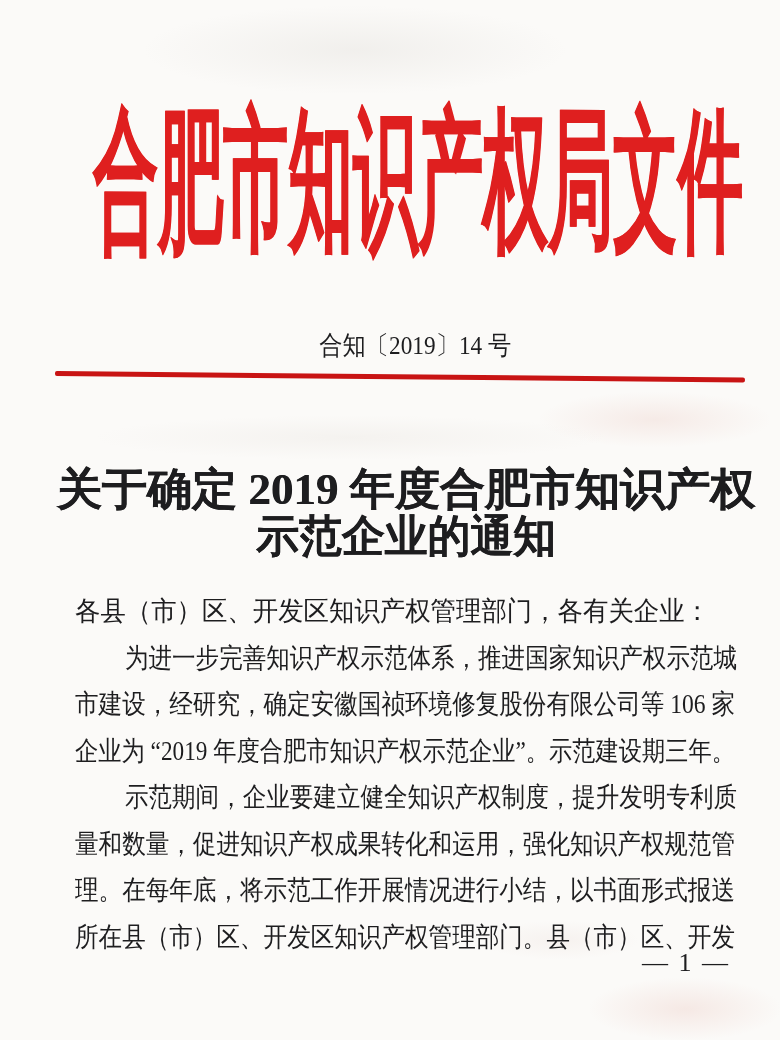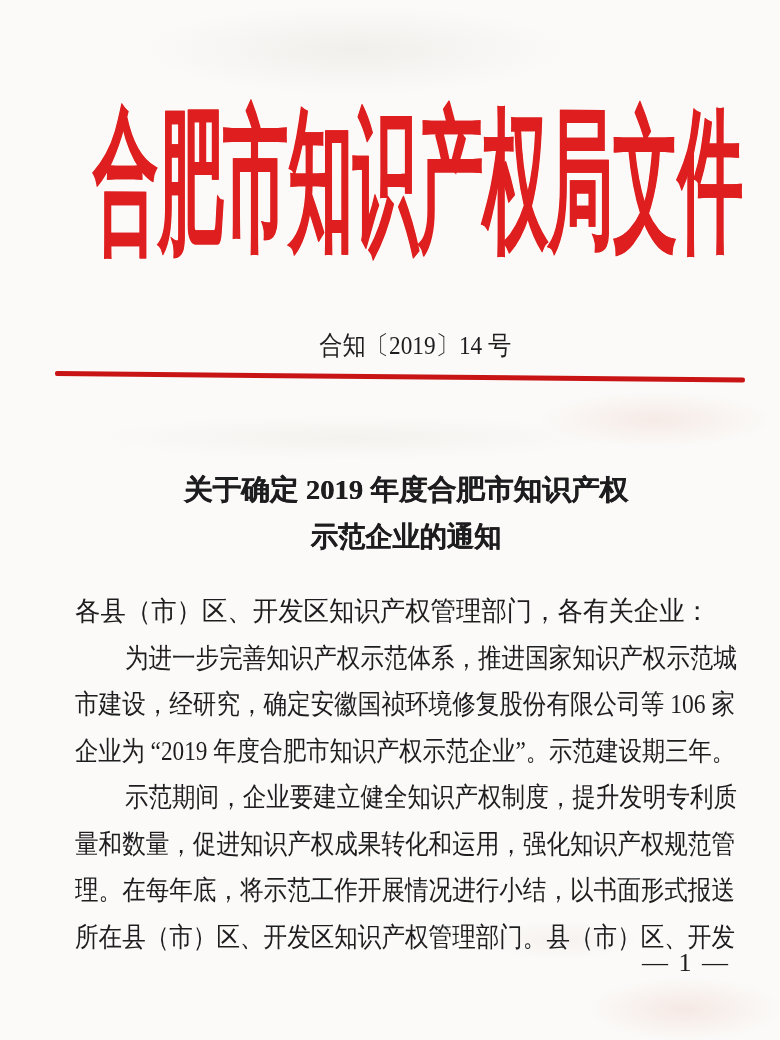--- a/index.html
+++ b/index.html
@@ -81,21 +81,21 @@
   }
 
   
   .title-block {
     position: absolute;
     top: 466px; left: 0;
     width: 780px;
     padding-left: 32px;
     box-sizing: border-box;
     font-weight: 700;
-    font-size: 28px;
+    font-size: 44px;
   }
   .title-line {
     width: max-content;
     margin: 0 auto;
     height: 47px; line-height: 47px;
     white-space: nowrap;
     transform-origin: center center;
     text-shadow: 0.4px 0 0 currentColor;
   }
 

